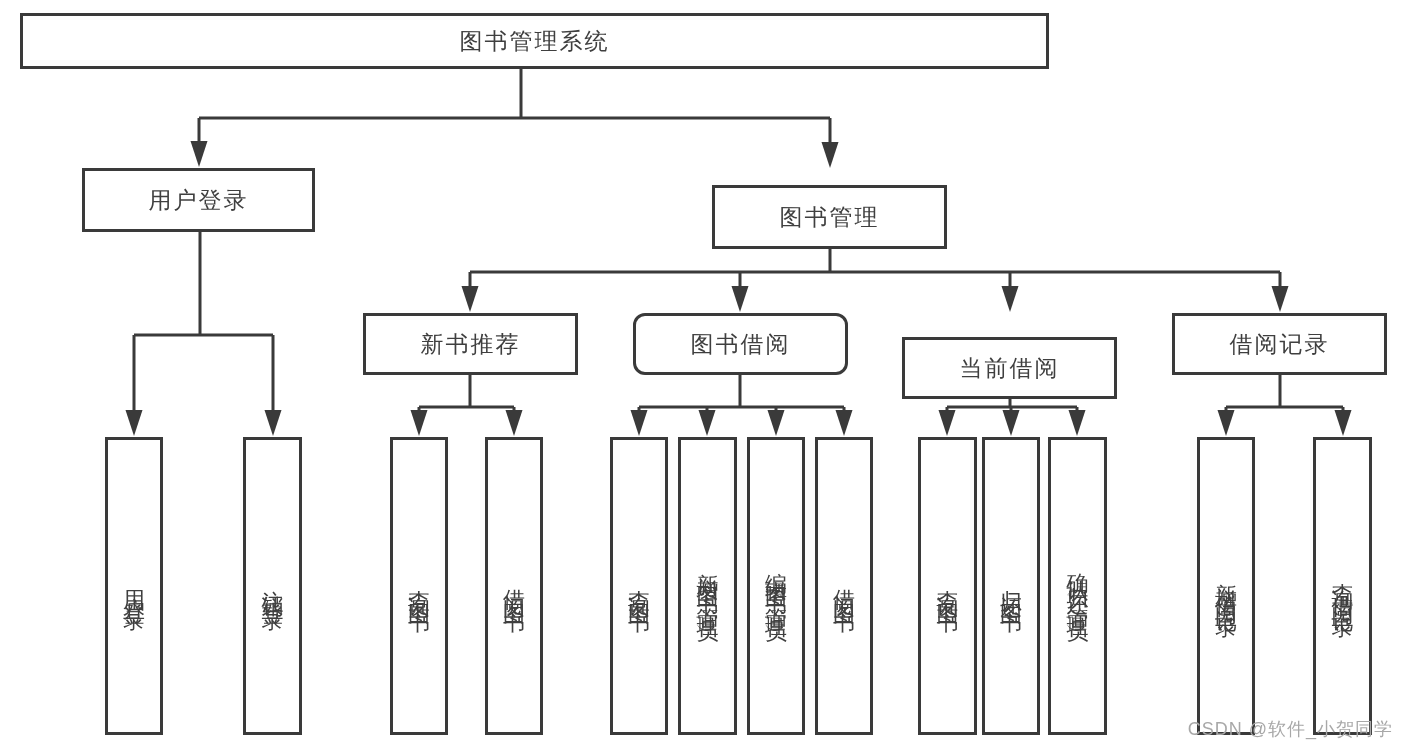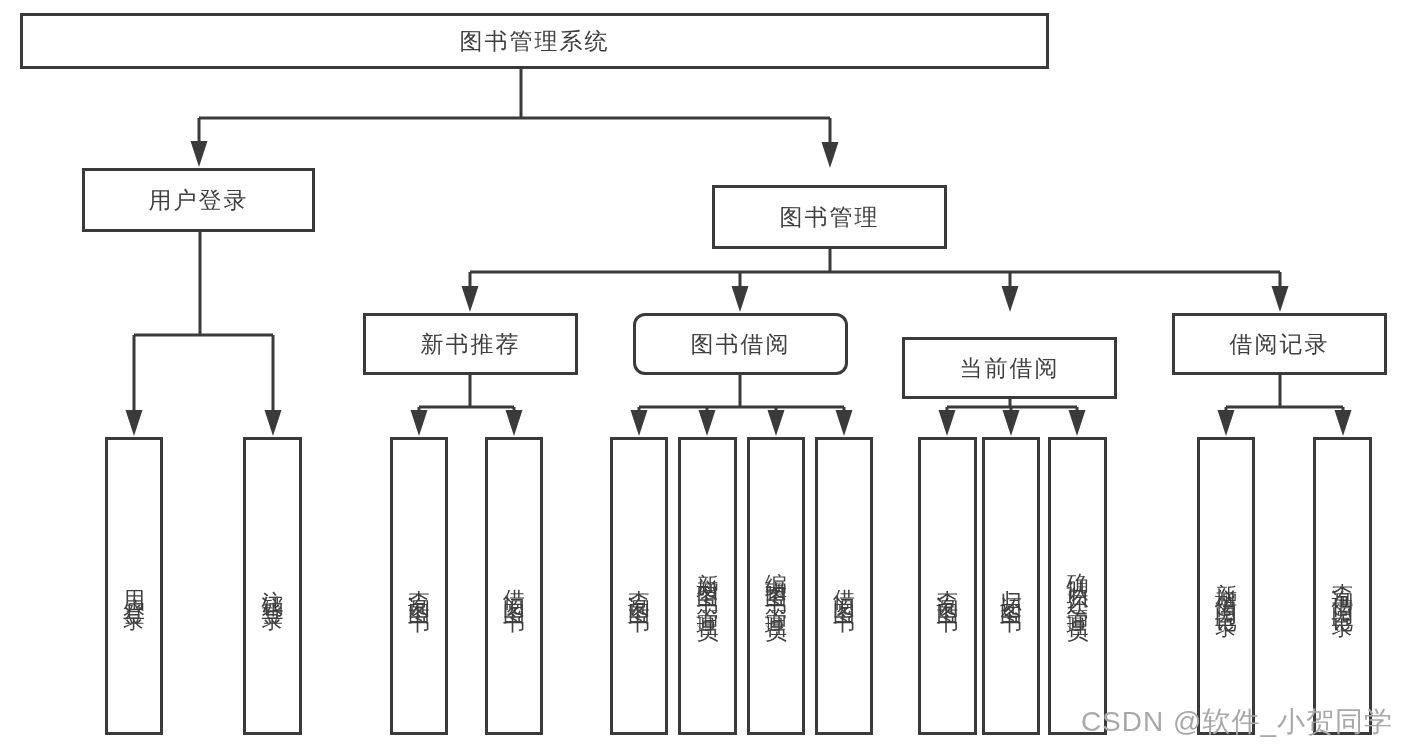--- a/index.html
+++ b/index.html
@@ -36,21 +36,21 @@
   #n-leaf-add-book       { left:678px;  width:59px; }
   #n-leaf-edit-book      { left:747px;  width:58px; }
   #n-leaf-borrow-2       { left:815px;  width:58px; }
   #n-leaf-query-3        { left:918px;  width:59px; }
   #n-leaf-return         { left:982px;  width:58px; }
   #n-leaf-confirm-return { left:1048px; width:59px; }
   #n-leaf-add-record     { left:1197px; width:58px; }
   #n-leaf-query-record   { left:1313px; width:59px; }
   .watermark {
     position:absolute; right:12px; bottom:6px; z-index:3;
-    font-size:28px; color:#a8a8a8; letter-spacing:1px;
+    font-size:18px; color:#a8a8a8; letter-spacing:1px;
   }
 </style>
 </head>
 <body>
 
 <div class="canvas">
 
   <svg class="wires" width="1405" height="747" viewBox="0 0 1405 747" aria-hidden="true">
 
     <path class="wire" d="M521,69 L521,118 M199,118 L830,118 M199,118 L199,142 M830,118 L830,143"></path>

